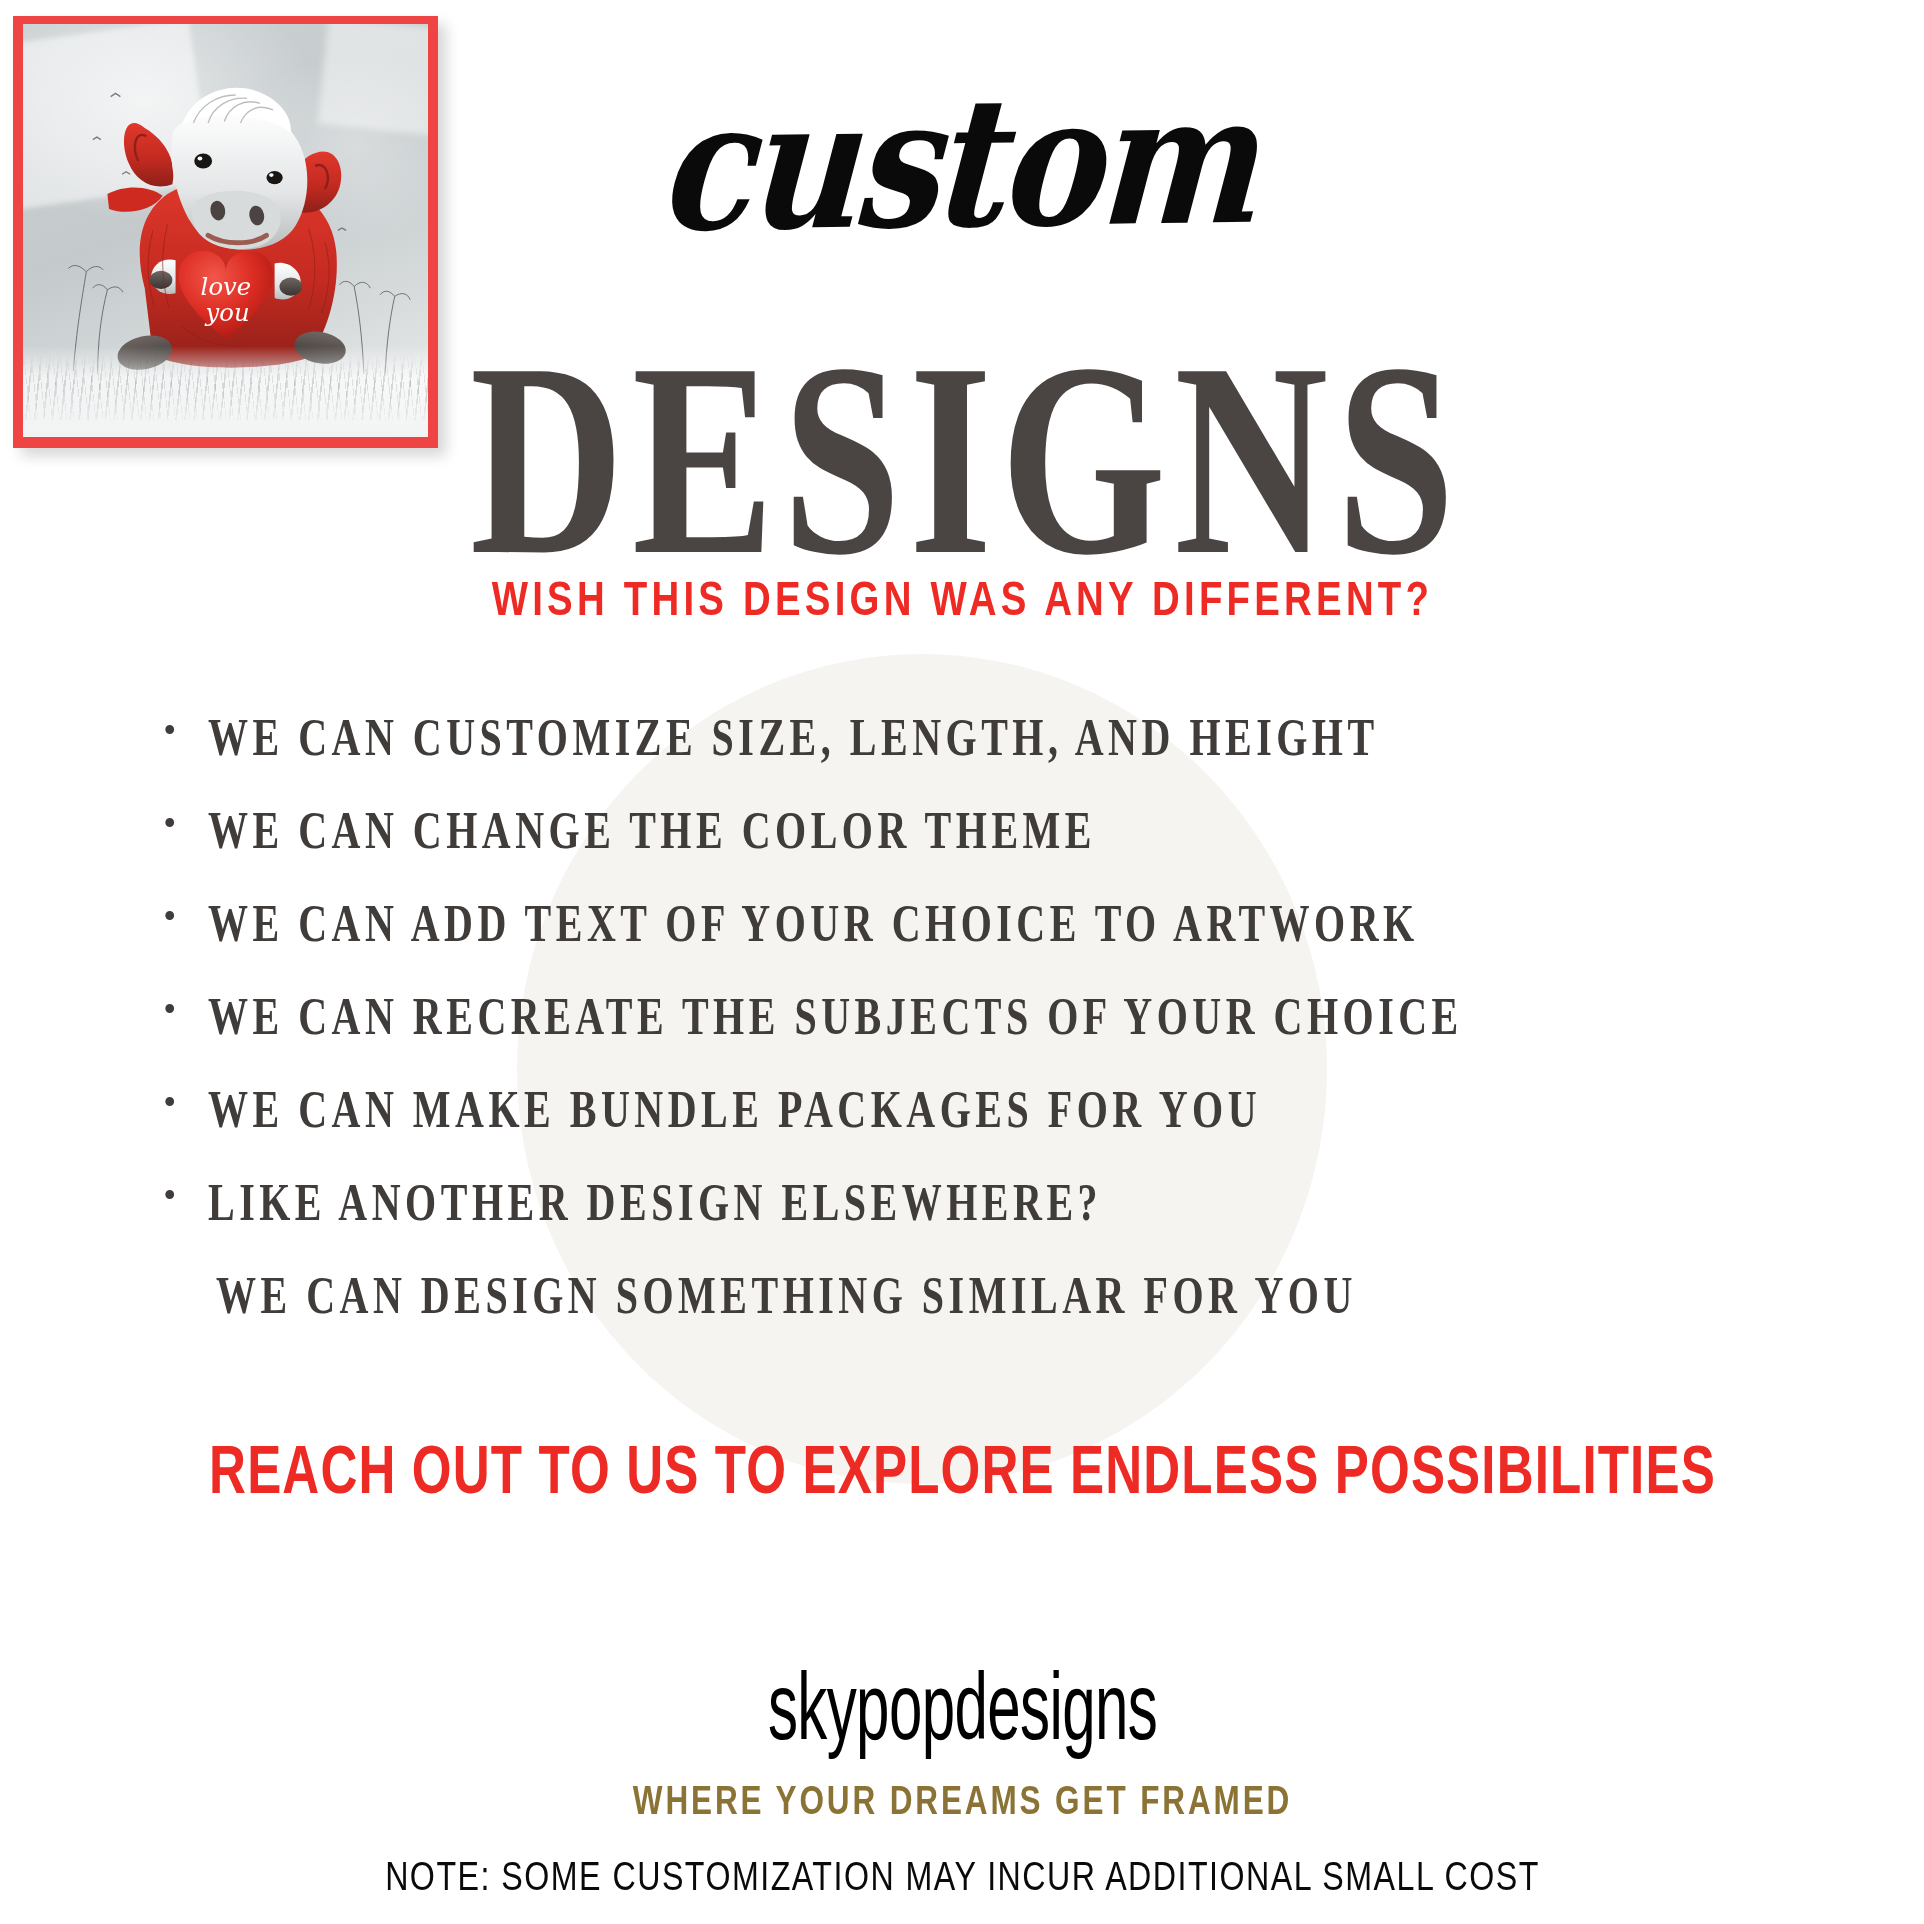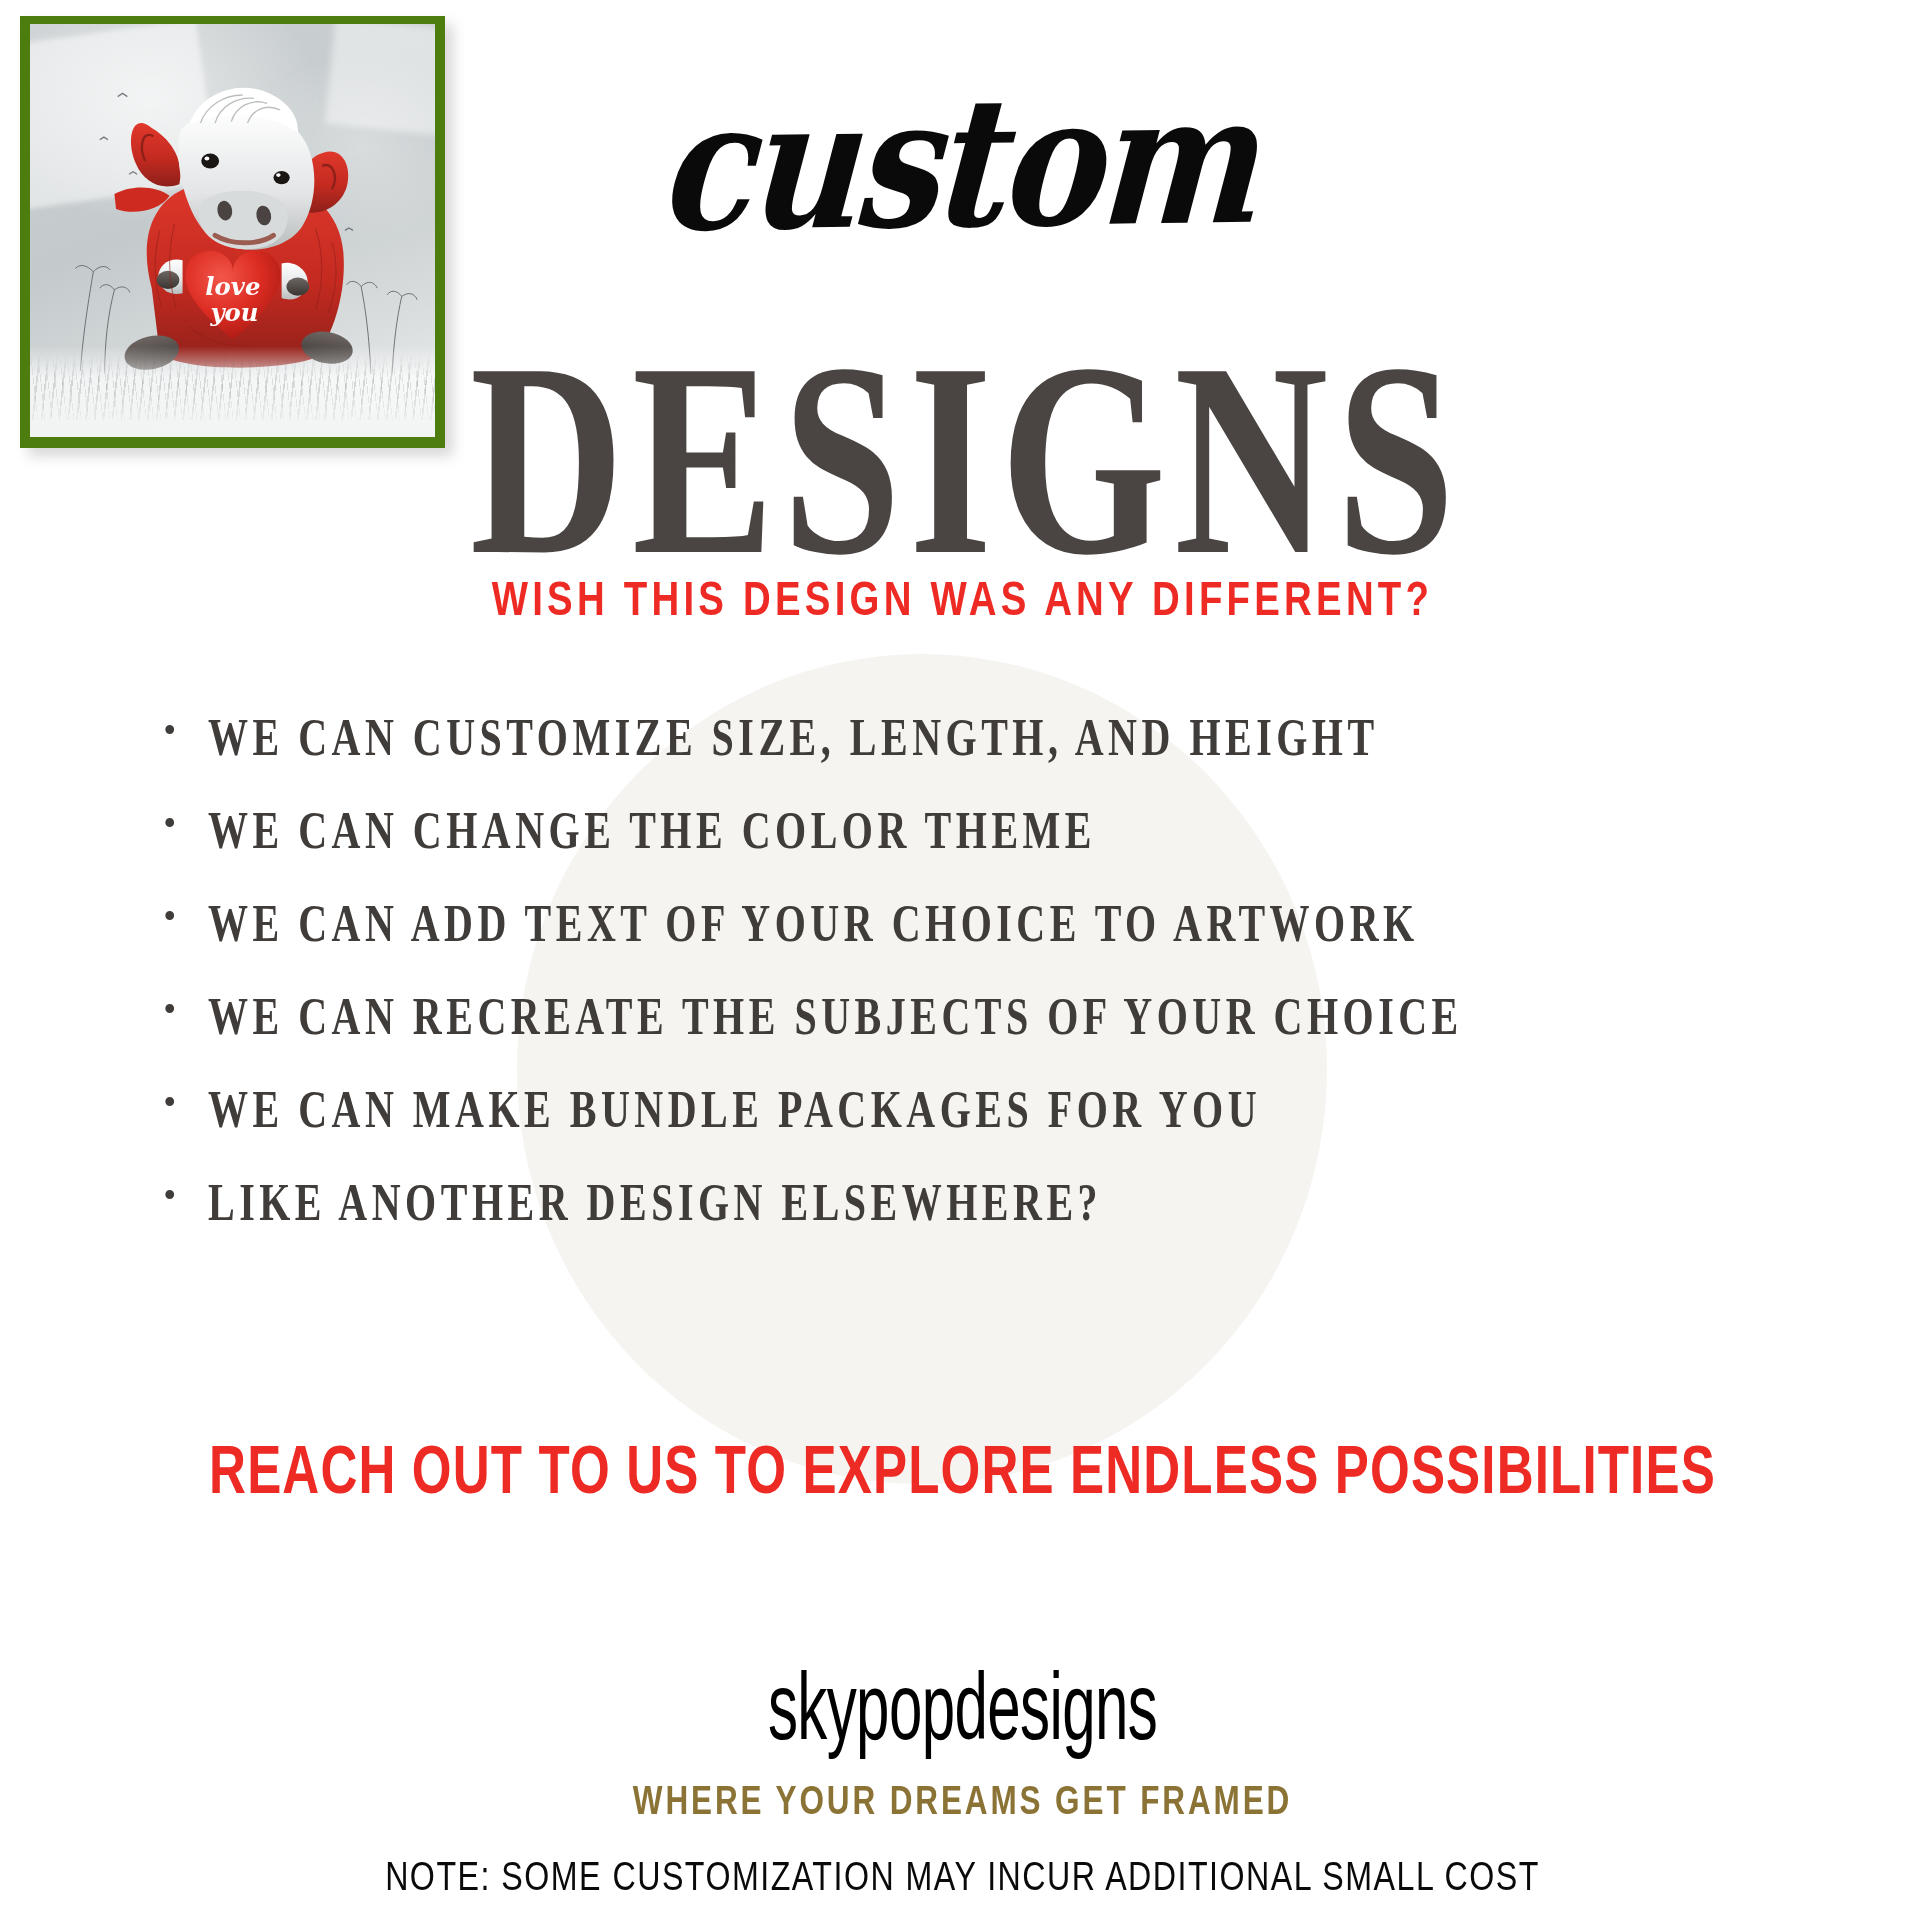--- a/index.html
+++ b/index.html
@@ -15,27 +15,26 @@
   
   .watermark{
     position:absolute;left:517px;top:654px;width:810px;height:830px;
     border-radius:50%;
     background:#f6f4f0;
     z-index:0;
   }
 
   
   .art-frame{
-    position:absolute;left:20px;top:16px;width:425px;height:432px;
-    background:#4d7c0f;
+    position:absolute;left:13px;top:16px;width:425px;height:432px;
+    background:#ef4444;
     box-shadow:8px 8px 13px rgba(0,0,0,0.16);
     z-index:3;
     padding:8px 9.6px 11.2px 9.6px;
     box-sizing:border-box;
-    font-weight:bold;
   }
   .art-canvas{
     position:relative;width:100%;height:100%;
     background:#c9ced0;
     overflow:hidden;
   }
   .art-canvas .sky{
     position:absolute;inset:0;
     background:
       radial-gradient(ellipse 70% 50% at 30% 18%, rgba(255,255,255,.55), rgba(255,255,255,0) 60%),
@@ -350,20 +349,24 @@
     <div class="b-row">
       <span class="b-dot">•</span>
       <span class="b-text">WE CAN MAKE BUNDLE PACKAGES FOR YOU</span>
     </div>
 
     <div class="b-row">
       <span class="b-dot">•</span>
       <span class="b-text">LIKE ANOTHER DESIGN ELSEWHERE?</span>
     </div>
 
+    <div class="b-row cont">
+      <span class="b-dot">&nbsp;</span>
+      <span class="b-text">WE CAN DESIGN SOMETHING SIMILAR FOR YOU</span>
+    </div>
 
   </div>
 
   <div class="red-cta">REACH OUT TO US TO EXPLORE ENDLESS POSSIBILITIES</div>
 
   <div class="brand">skypopdesigns</div>
   <div class="tagline">WHERE YOUR DREAMS GET FRAMED</div>
   <div class="note">NOTE: SOME CUSTOMIZATION MAY INCUR ADDITIONAL SMALL COST</div>
 
 </div>

